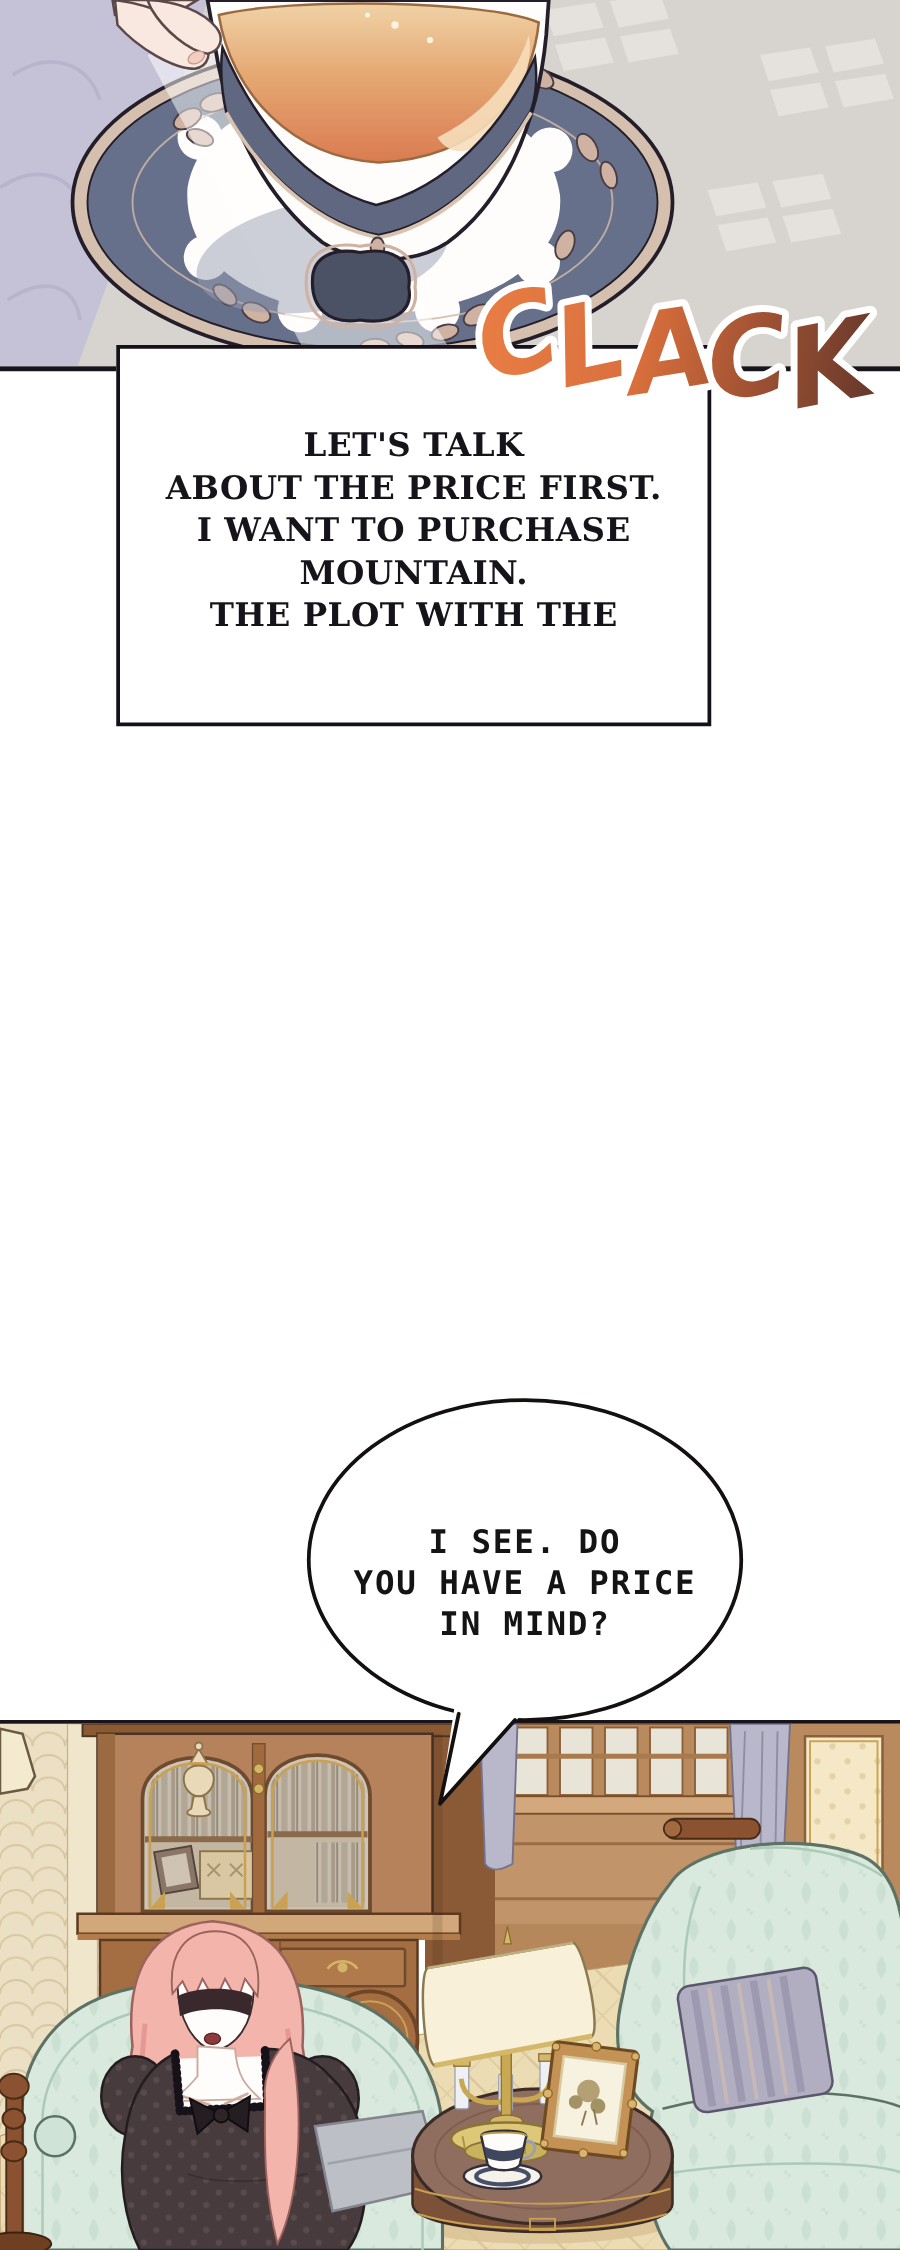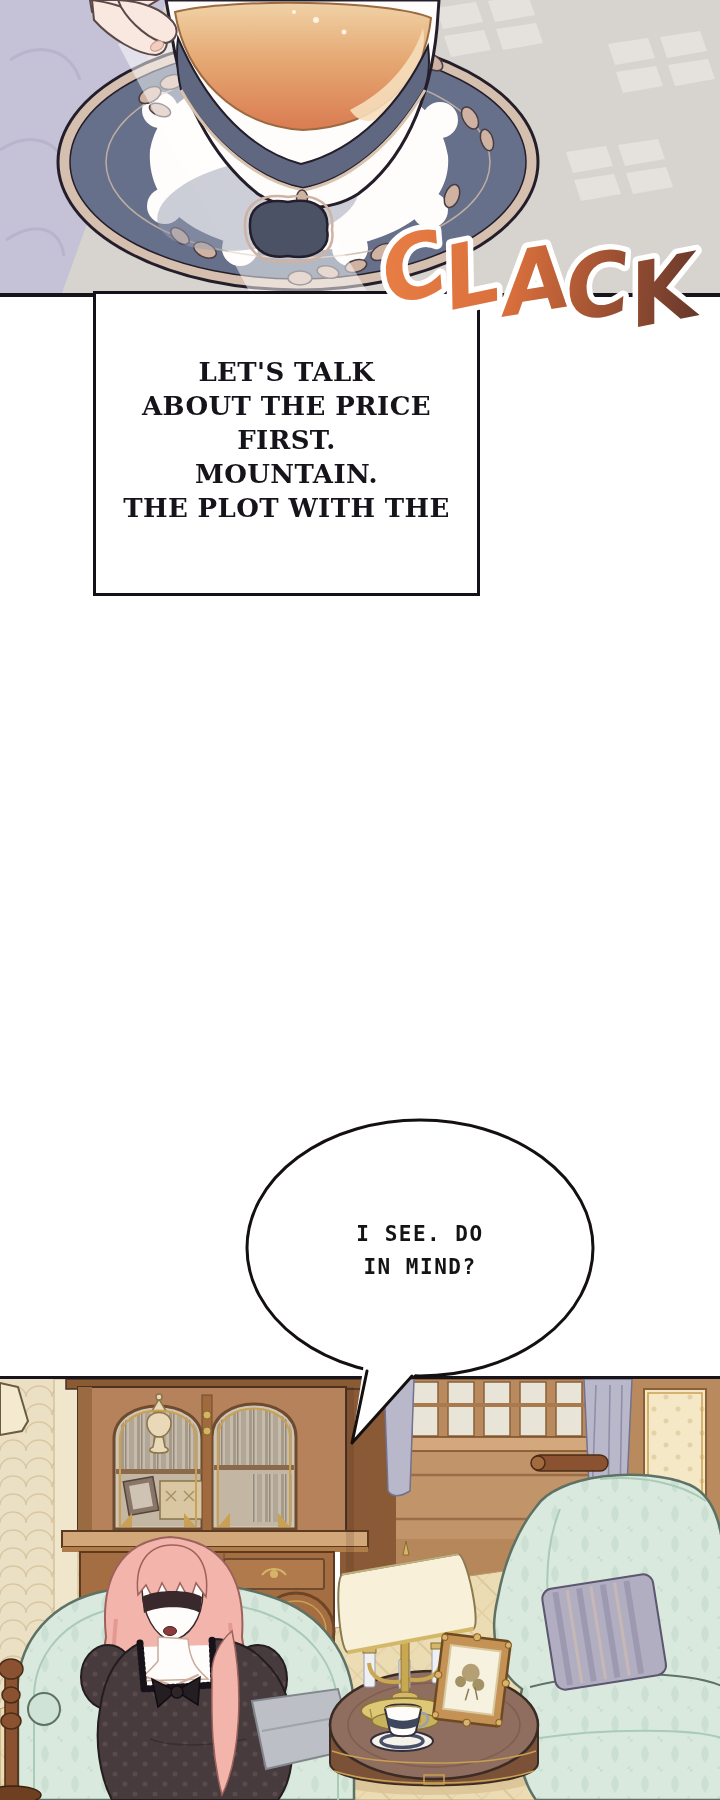--- a/index.html
+++ b/index.html
@@ -10,35 +10,35 @@
   }
   
   #panel-top{
     position:absolute;left:0;top:0;width:720px;height:297px;
     border-bottom:4px solid #17141c;box-sizing:border-box;overflow:hidden;z-index:10;
   }
   
   #sfx-clack{position:absolute;left:378px;top:214px;width:350px;height:120px;z-index:40;}
   
   #speech-box{
-    position:absolute;left:93px;top:291px;width:387px;height:305px;
+    position:absolute;left:93px;top:276px;width:476px;height:305px;
     background:#ffffff;border:3px solid #14111a;box-sizing:border-box;z-index:30;
   }
   #speech-box .txt{
     margin-top:61px;text-align:center;
     font-family:"DejaVu Serif",serif;font-weight:bold;
     font-size:26px;line-height:34px;color:#16131a;letter-spacing:.4px;
   }
   
   #speech-bubble{position:absolute;left:230px;top:1105px;width:380px;height:360px;z-index:20;}
   #speech-bubble svg{position:absolute;left:0;top:0;}
   #speech-bubble .txt{
     position:absolute;left:0;top:113px;width:100%;text-align:center;
     font-family:"DejaVu Sans Mono",monospace;font-weight:bold;
-    font-size:21px;line-height:33px;color:#141414;letter-spacing:1.5px;
+    font-size:26px;line-height:33px;color:#141414;letter-spacing:1.5px;
   }
   
   #panel-bottom{
     position:absolute;left:0;top:1376px;width:720px;height:424px;
     border-top:3px solid #17141c;box-sizing:border-box;overflow:hidden;z-index:5;
   }
 </style>
 </head>
 <body>
 
@@ -158,33 +158,35 @@
         <text x="188" y="103" transform="rotate(-7 214 73)">C</text>
         <text x="252" y="108" transform="rotate(-11 282 78)">K</text>
       </g>
     </svg>
   </div>
 
   <div id="speech-box">
     <div class="txt">
       <div>LET'S TALK</div>
       <div>ABOUT THE PRICE FIRST.</div>
+      <div>I WANT TO PURCHASE</div>
       <div>MOUNTAIN.</div>
       <div>THE PLOT WITH THE</div>
     </div>
   </div>
 
   <div id="speech-bubble">
     <svg width="380" height="360" viewBox="0 0 380 360">
       <ellipse cx="190" cy="143" rx="173" ry="128" fill="#ffffff" stroke="#14100f" stroke-width="3"></ellipse>
       <path d="M134,258 L122,338 L186,268 Z" fill="#ffffff"></path>
       <path d="M137,266 L122,338 L182,271" fill="none" stroke="#14100f" stroke-width="3" stroke-linejoin="round" stroke-linecap="round"></path>
     </svg>
     <div class="txt">
       <div>I SEE. DO</div>
+      <div>YOU HAVE A PRICE</div>
       <div>IN MIND?</div>
     </div>
   </div>
 
   <div id="panel-bottom">
     <svg width="720" height="421" viewBox="0 0 720 421">
       <defs>
         <pattern id="scallop" width="26" height="18" patternUnits="userSpaceOnUse">
           <rect width="26" height="18" fill="#ece0c4"></rect>
           <path d="M0,18 a13,11 0 0 1 26,0" fill="none" stroke="#d9c7a2" stroke-width="1.5"></path>

